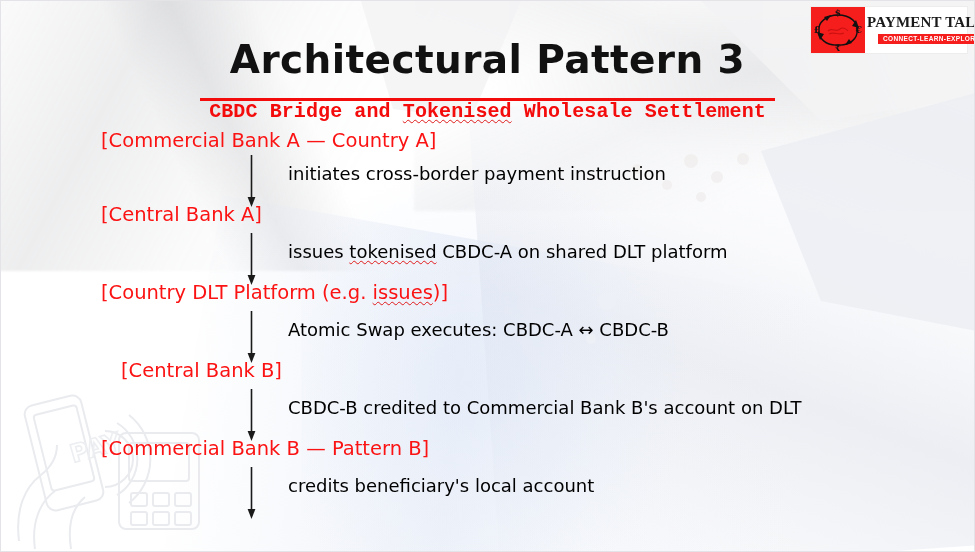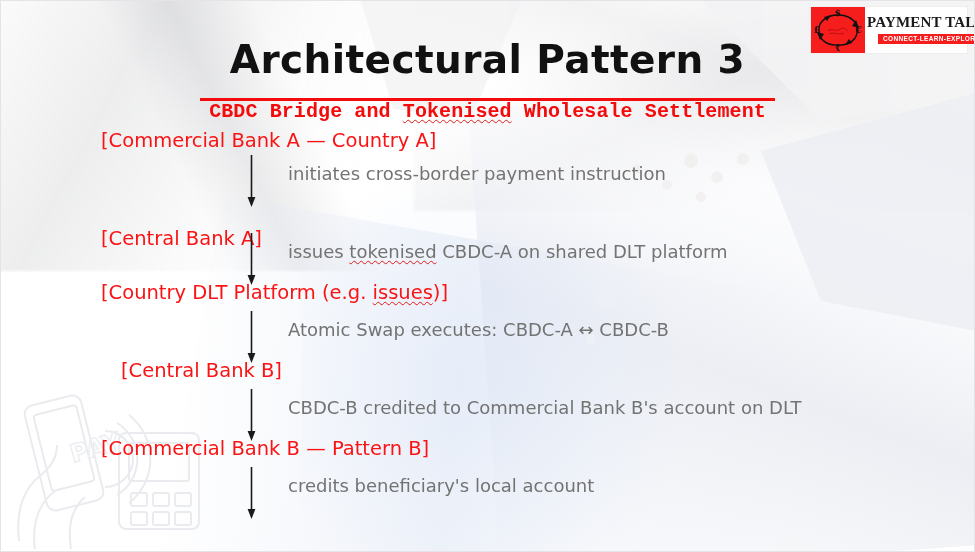--- a/index.html
+++ b/index.html
@@ -186,21 +186,21 @@
     color: #fb1313;
     white-space: nowrap;
     line-height: 1;
   }
   .edge-desc {
     position: absolute;
     left: 287px;
     font-family: "DejaVu Sans", sans-serif;
     font-size: 18px;
     font-weight: 400;
-    color: #737373;
+    color: #000000;
     white-space: nowrap;
     line-height: 1;
   }
   .arrow {
     position: absolute;
     left: 244px;
     width: 13px;
   }
   .arrow svg { display: block; }
 </style>
@@ -308,21 +308,21 @@
         <div class="node-label" style="top: 4px;"><span>[Commercial Bank A — Country A]</span></div>
         <div class="arrow" style="top: 28px;">
           <svg width="13" height="52" viewBox="0 0 13 52">
             <line x1="6.5" y1="0" x2="6.5" y2="43" stroke="#1a1a1a" stroke-width="1.6"></line>
             <polygon points="6.5,52 2.6,42 10.4,42" fill="#1a1a1a"></polygon>
           </svg>
         </div>
         <div class="edge-desc" style="top: 38px;"><span>initiates cross-border payment instruction</span></div>
       </div>
       <div class="flow-step">
-        <div class="node-label" style="top: 78px; margin-top: 24px;"><span>[Central Bank A]</span></div>
+        <div class="node-label" style="top: 78px;"><span>[Central Bank A]</span></div>
         <div class="arrow" style="top: 106px;">
           <svg width="13" height="52" viewBox="0 0 13 52">
             <line x1="6.5" y1="0" x2="6.5" y2="43" stroke="#1a1a1a" stroke-width="1.6"></line>
             <polygon points="6.5,52 2.6,42 10.4,42" fill="#1a1a1a"></polygon>
           </svg>
         </div>
         <div class="edge-desc" style="top: 116px;"><span>issues </span><span class="squiggle">tokenised</span><span> CBDC-A on shared DLT platform</span></div>
       </div>
       <div class="flow-step">
         <div class="node-label" style="top: 156px;"><span>[Country DLT Platform (e.g. </span><span class="squiggle">issues</span><span>)]</span></div>

